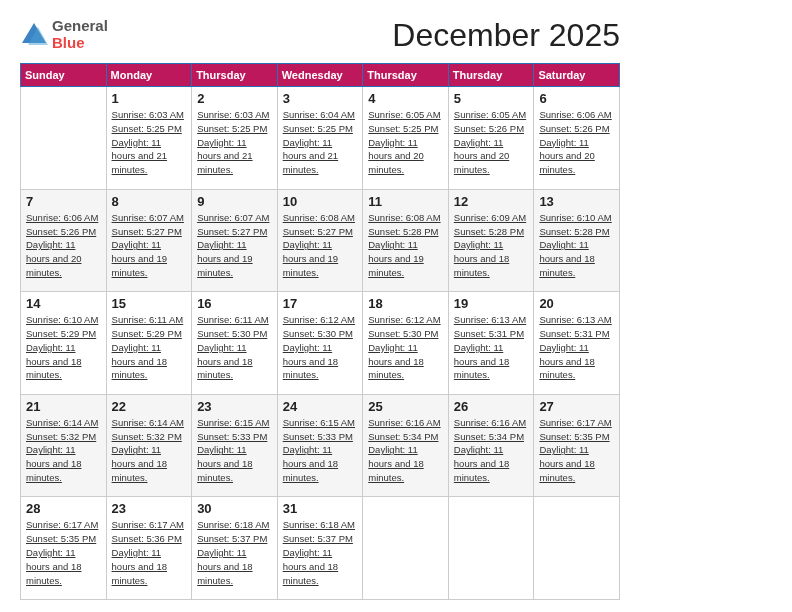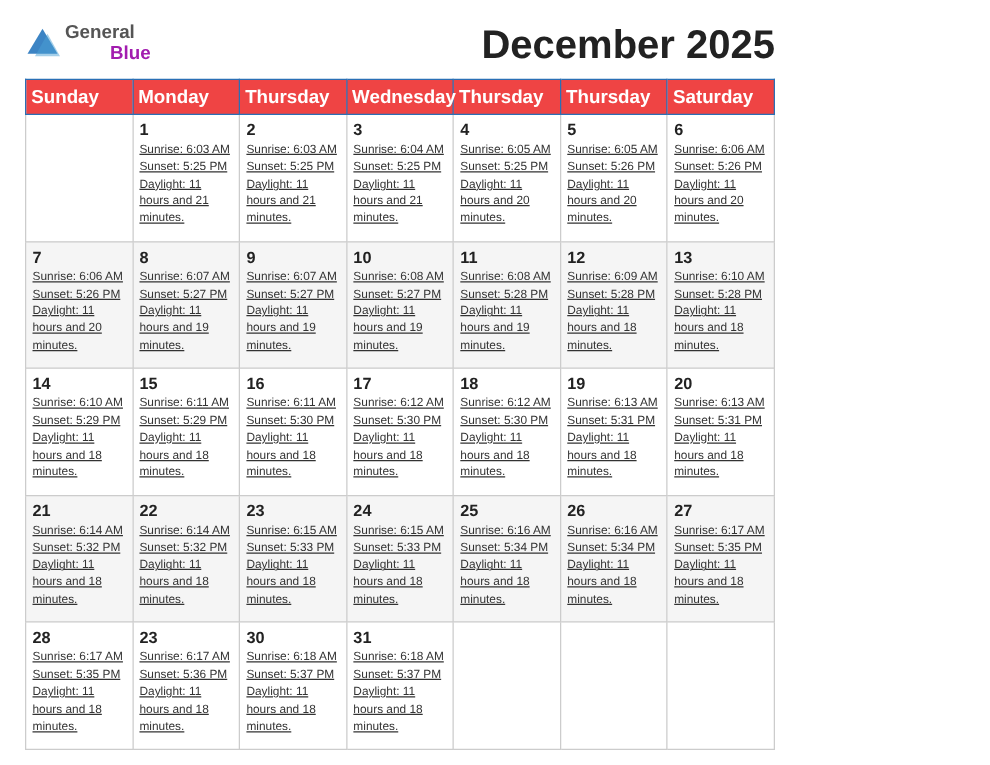--- a/index.html
+++ b/index.html
@@ -27,49 +27,49 @@
       display: flex;
       align-items: center;
       gap: 4px;
     }
     .logo-text {
       font-size: 15px;
       font-weight: bold;
       line-height: 1.1;
     }
     .logo-general { color: #555; }
-    .logo-blue { color: #a21caf; margin-left: 36px; }
+    .logo-blue { color: #ef4444; }
     .logo-icon {
       width: 28px;
       height: 28px;
     }
     .title-block {
       text-align: right;
     }
     .month-title {
       font-size: 32px;
-      font-weight: bold;
+      font-weight: normal;
       color: #222;
       line-height: 1.1;
     }
     .location {
       font-size: 14px;
       color: #444;
       margin-top: 2px;
     }
     .calendar {
       flex: 1;
       border-collapse: collapse;
       width: 100%;
       table-layout: fixed;
     }
     .calendar thead tr th {
-      background: #ef4444;
+      background: #be185d;
       color: #fff;
-      font-size: 15px;
+      font-size: 11px;
       font-weight: bold;
       padding: 5px 4px;
       text-align: left;
       border: 1px solid #2a6fb5;
     }
     .calendar tbody tr td {
       border: 1px solid #ccc;
       vertical-align: top;
       padding: 4px 5px;
       font-size: 10px;

